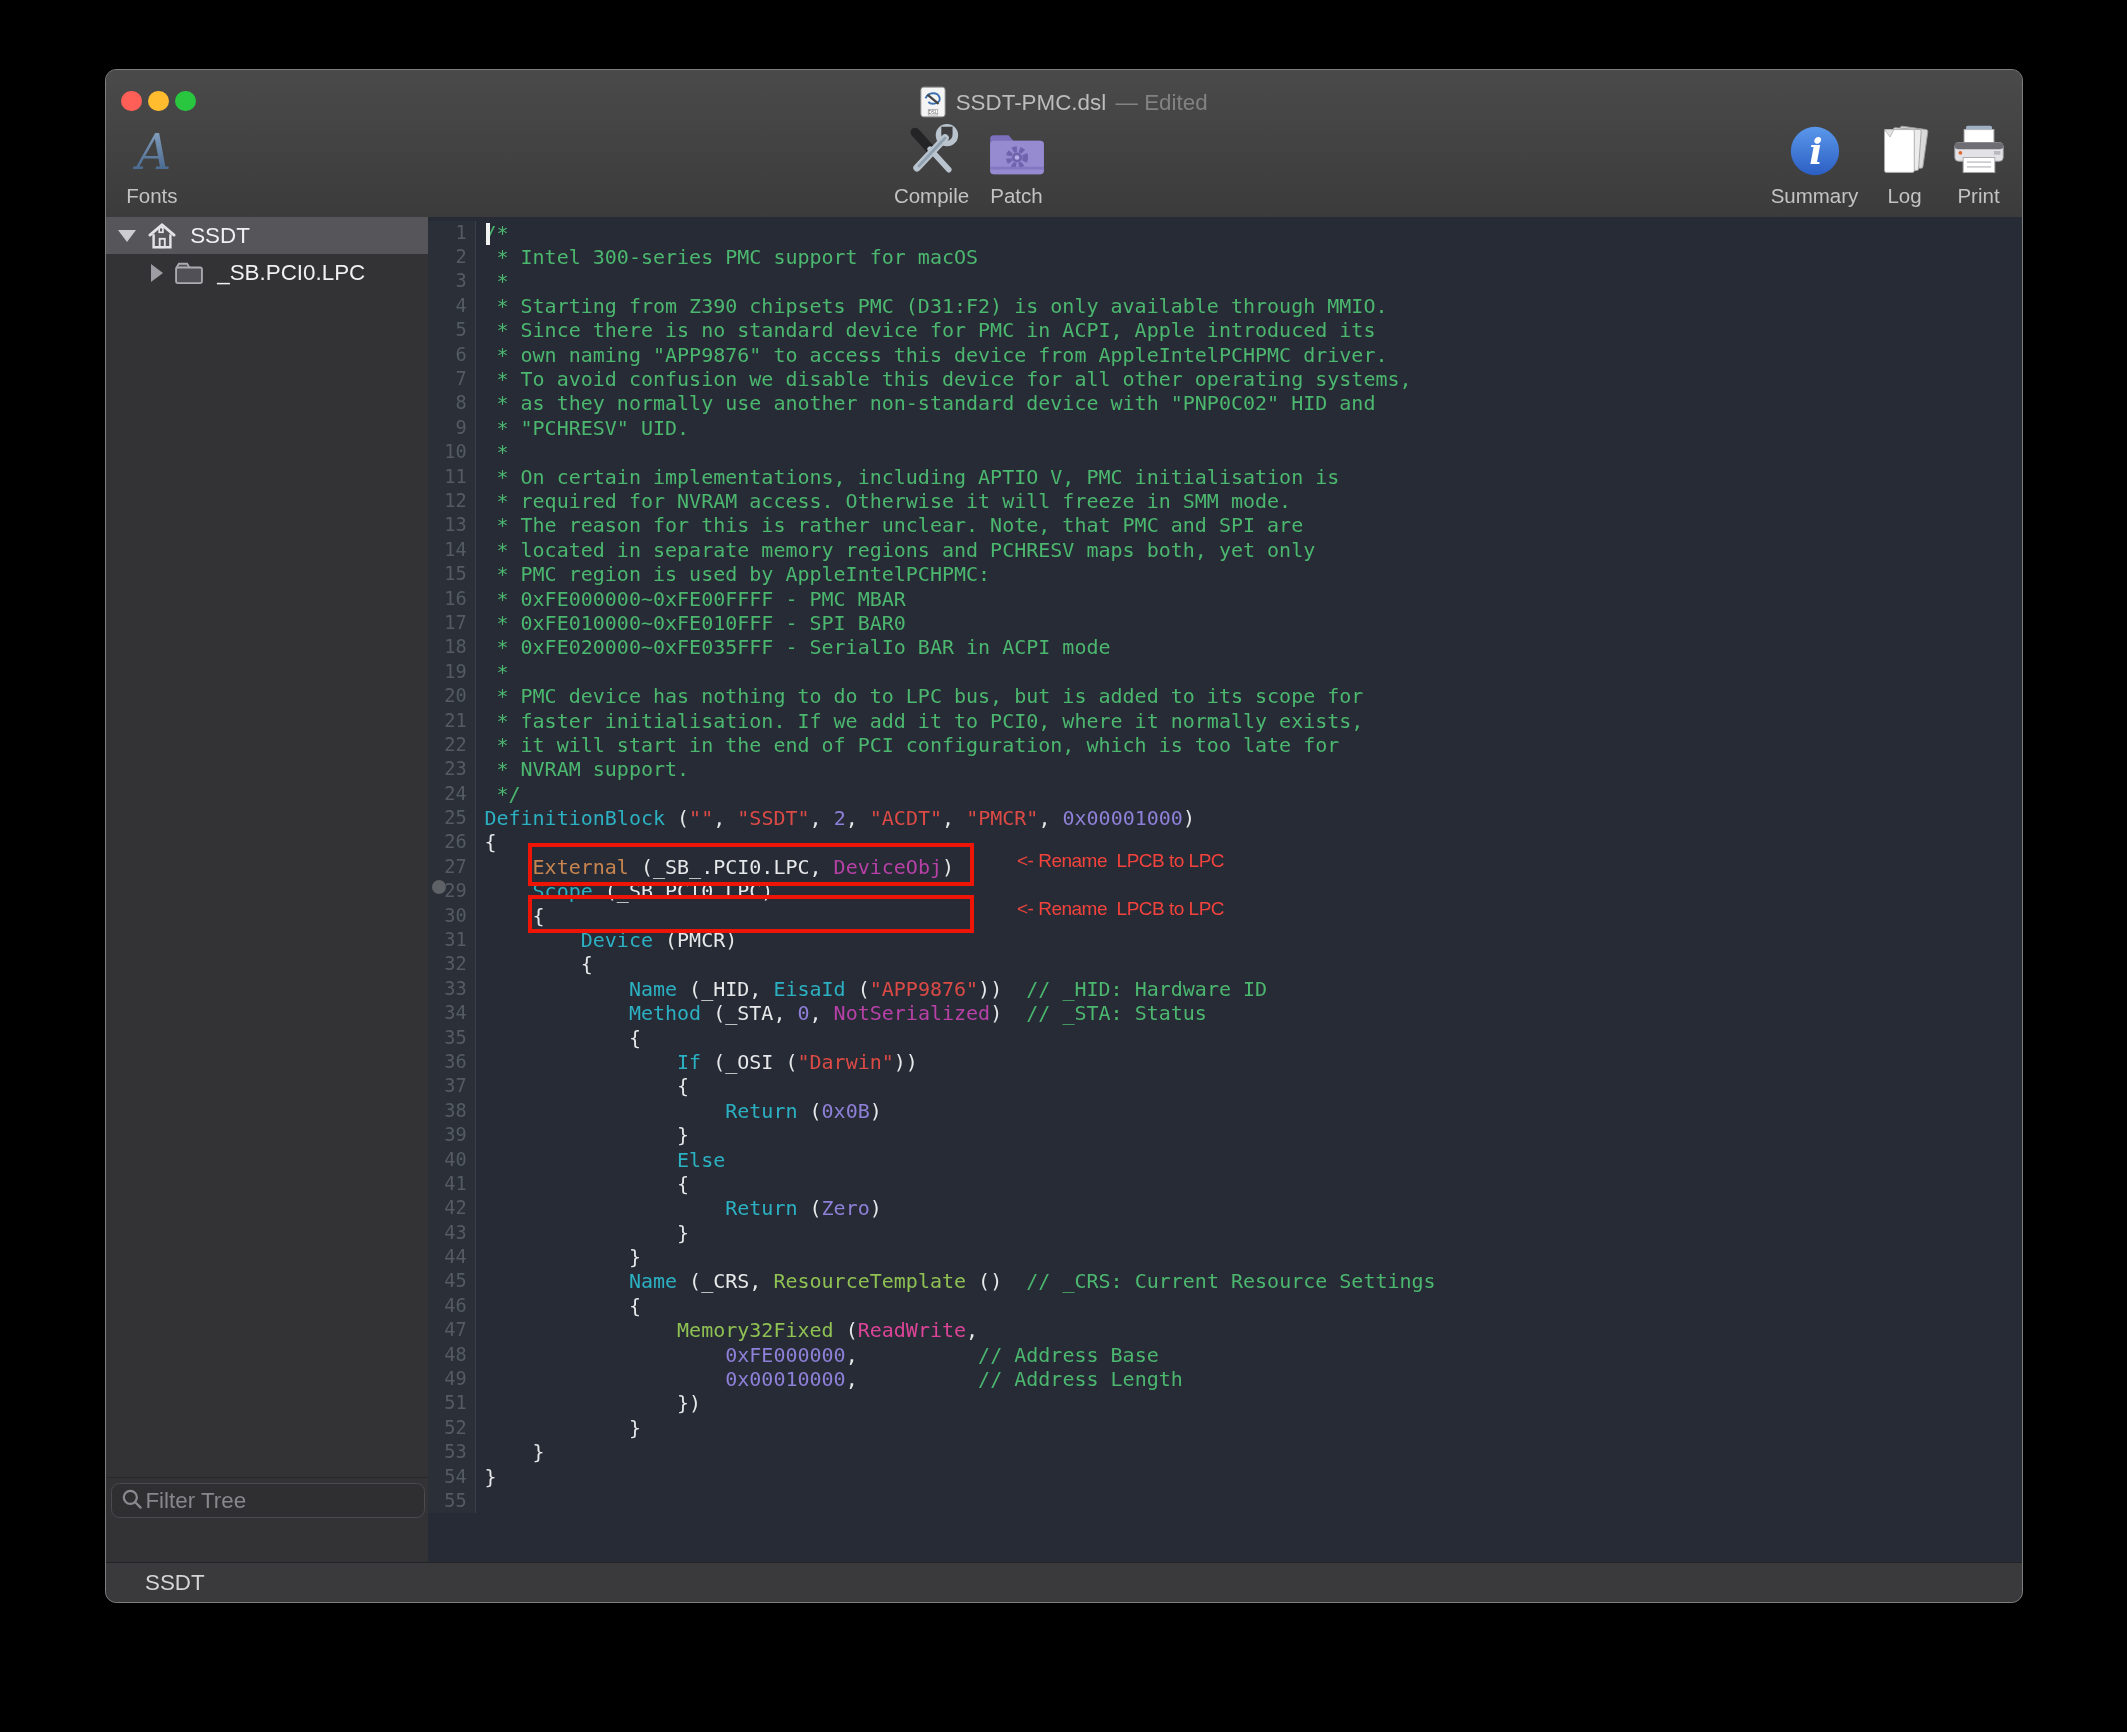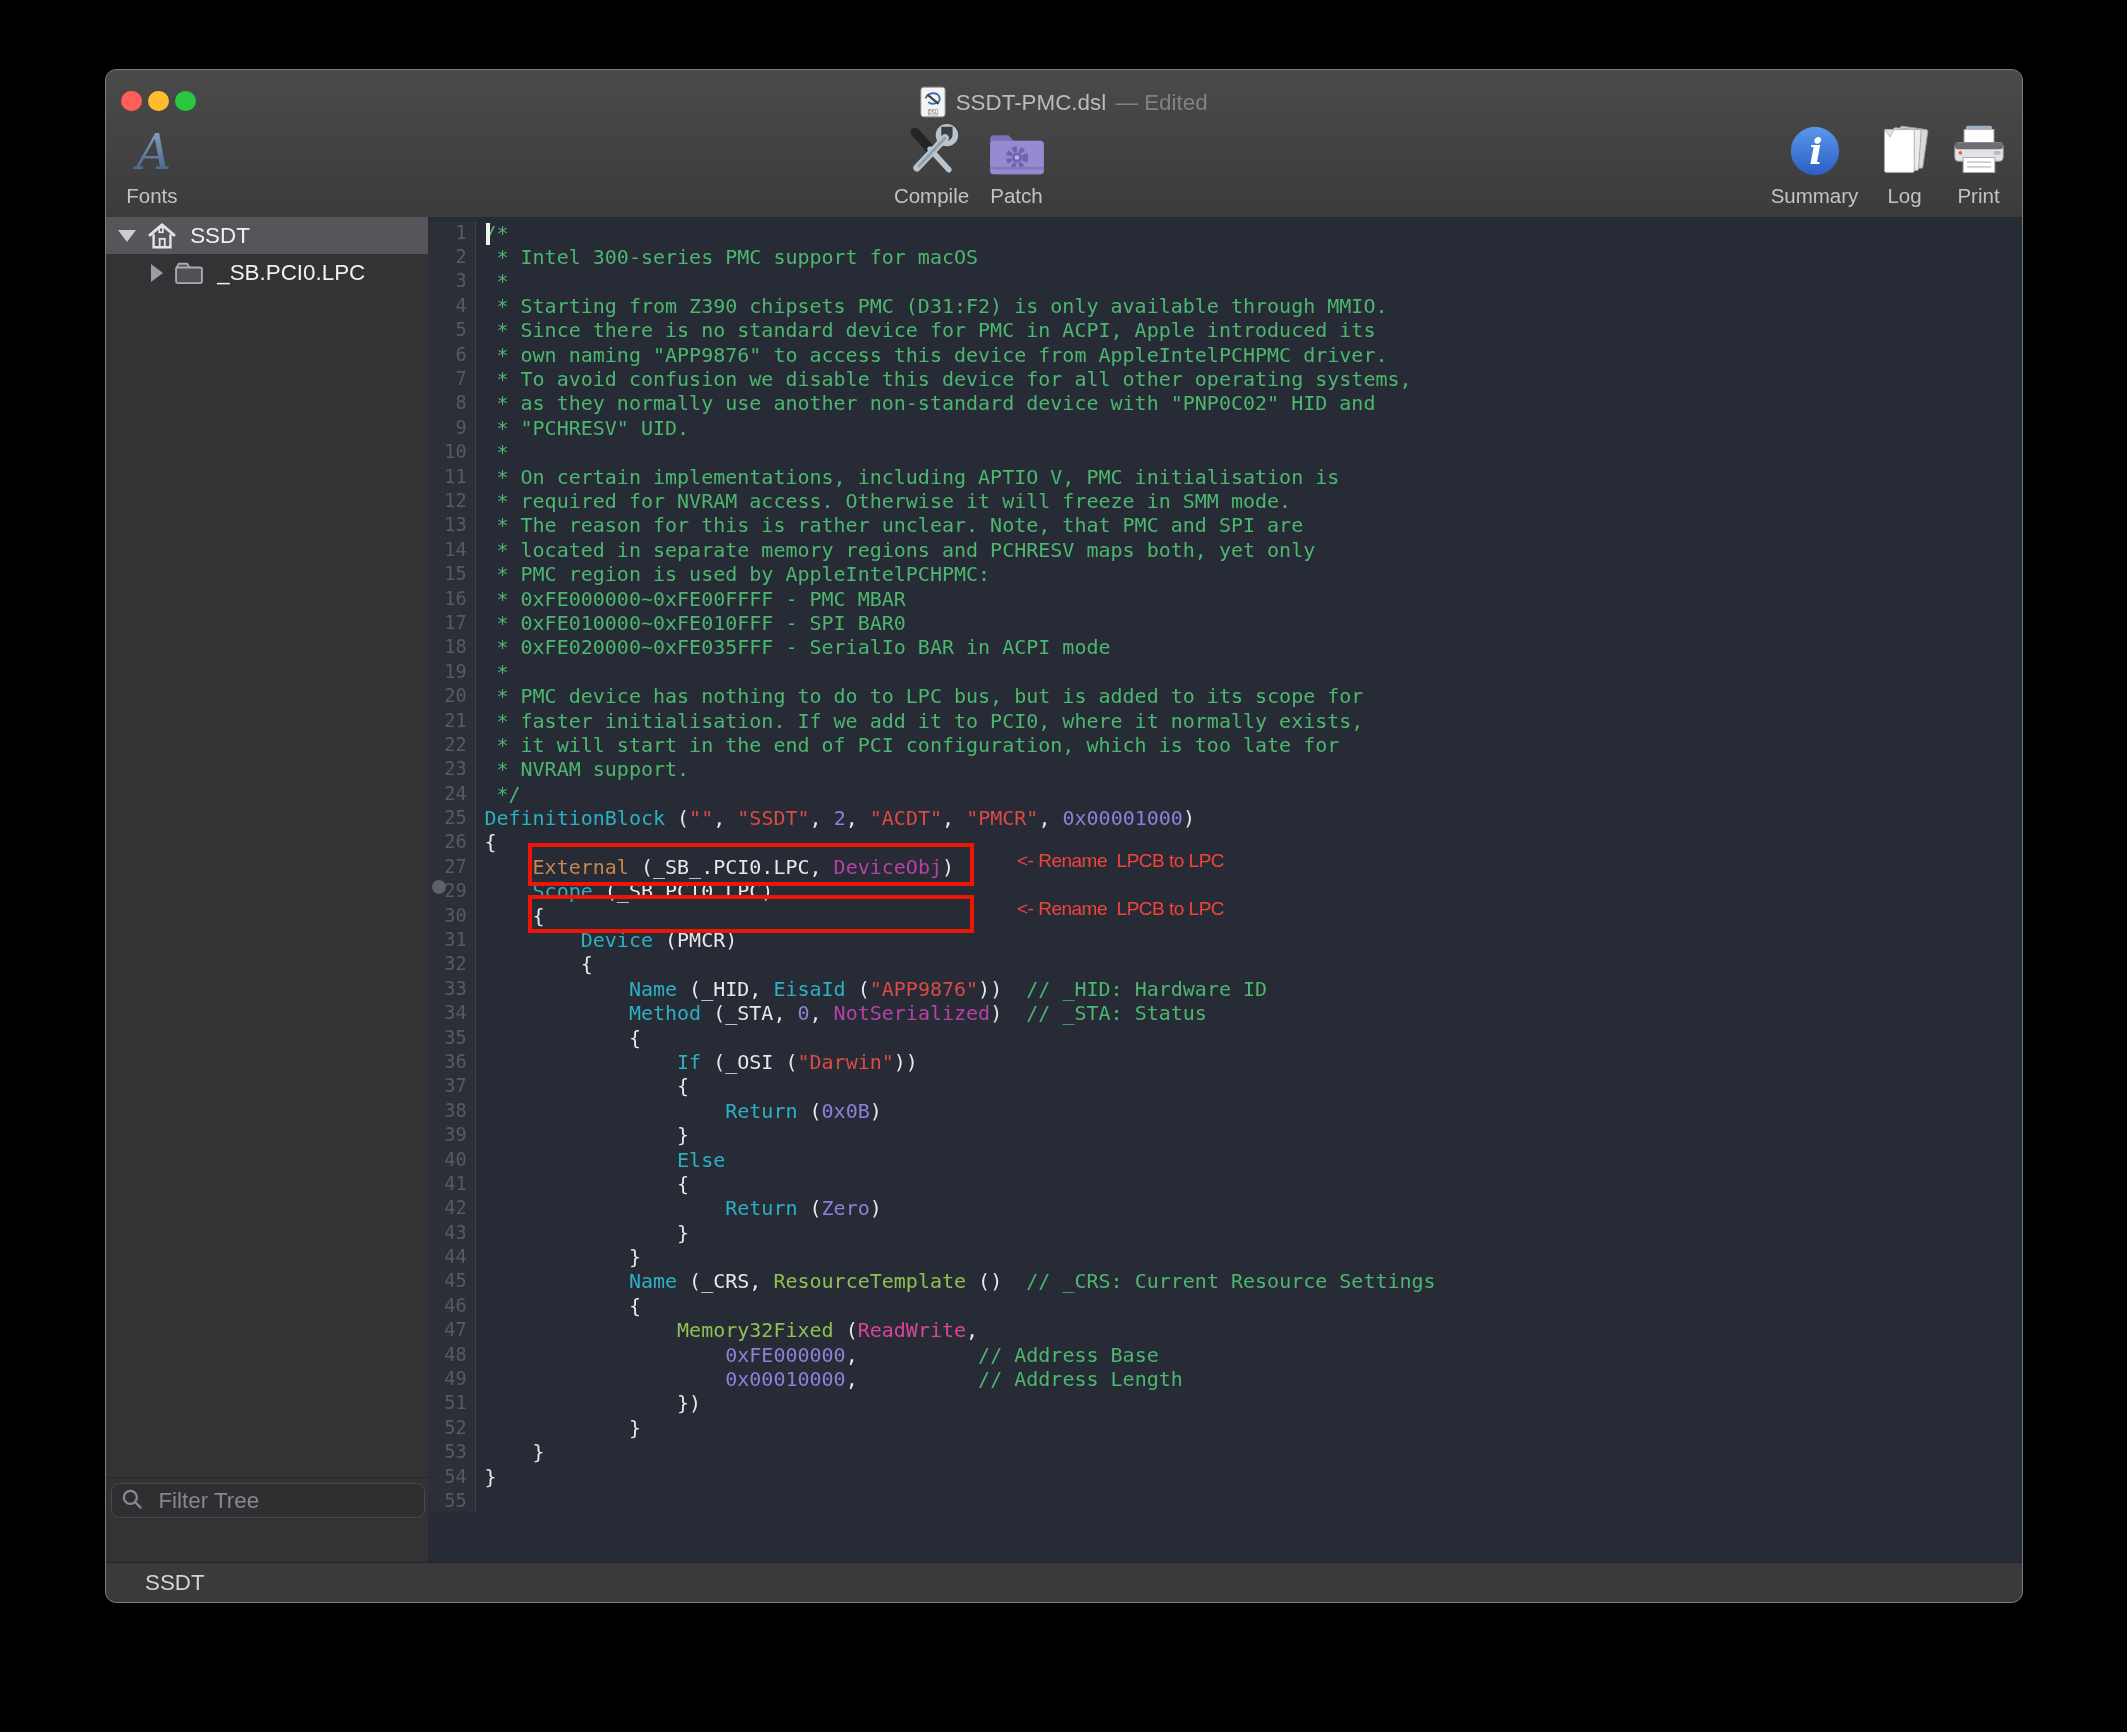--- a/index.html
+++ b/index.html
@@ -19,21 +19,21 @@
   .tlabel{margin-top:3.7px;font-size:20.5px;color:#c3c3c3;}
   
   .sidebar{position:absolute;left:0;top:147px;width:322px;bottom:40px;background:#333336;}
   .tree{position:absolute;left:0;top:0;right:0;bottom:84px;border-bottom:0.9px solid #28282b;}
   .trow{position:absolute;left:0;right:0;height:37px;display:flex;align-items:center;color:#f0f0f2;font-size:22.4px;}
   .trow.sel{background:#55555a;}
   .tri-down{width:0;height:0;border-left:9.3px solid transparent;border-right:9.3px solid transparent;border-top:12px solid #cdcdd1;margin-left:12px;}
   .tri-right{width:0;height:0;border-top:9.3px solid transparent;border-bottom:9.3px solid transparent;border-left:12px solid #9d9da3;}
   .ticon-s{margin-left:11.2px;margin-right:13px;display:flex;align-items:center;}
   .filter{position:absolute;left:4.7px;bottom:44px;width:314px;height:35px;border:1.9px solid #4b4b4f;border-radius:8.4px;background:#2f2f32;display:flex;align-items:center;padding:0 9.3px;}
-  .filter input{background:transparent;border:none;outline:none;color:#d8d8d8;font-size:22.4px;width:100%;margin-left:13px;font-family:"Liberation Sans",sans-serif;}
+  .filter input{background:transparent;border:none;outline:none;color:#d8d8d8;font-size:22.4px;width:100%;margin-left:0;font-family:"Liberation Sans",sans-serif;}
   .filter input::placeholder{color:#87878c;}
   
   .statusbar{position:absolute;left:0;right:0;bottom:0;height:40px;background:#3a3a3d;border-top:1.9px solid #242428;display:flex;align-items:center;color:#d4d4d6;font-size:22.4px;padding-left:39px;border-radius:0 0 11.2px 11.2px;}
   
   .editor{position:absolute;left:322px;top:147px;right:0;bottom:40px;background:#262b35;overflow:hidden;font-family:"DejaVu Sans Mono",monospace;}
   .lines{position:absolute;left:0;top:3.7px;right:0;}
   .cl{display:flex;height:24.4px;line-height:24.4px;white-space:pre;font-size:20px;}
   .ln{flex:0 0 48px;width:48px;padding-right:8.4px;text-align:right;font-size:18.6px;color:#555b63;border-right:1.9px solid #39404b;background:#2a2f38;font-family:"DejaVu Sans Mono",monospace;}
   .cd{padding-left:8.4px;white-space:pre;color:#e6e8ea;}
   .t-p{color:#e6e8ea;} .t-c{color:#4cb76f;} .t-k{color:#2cb1c3;} .t-s{color:#dc4a46;}

